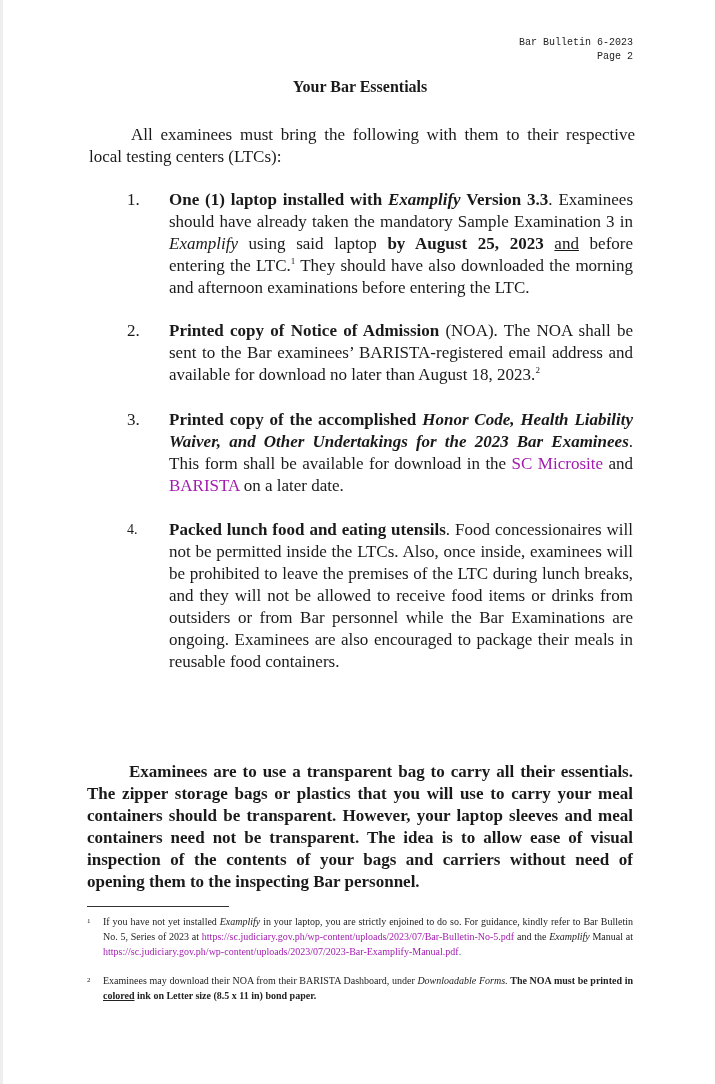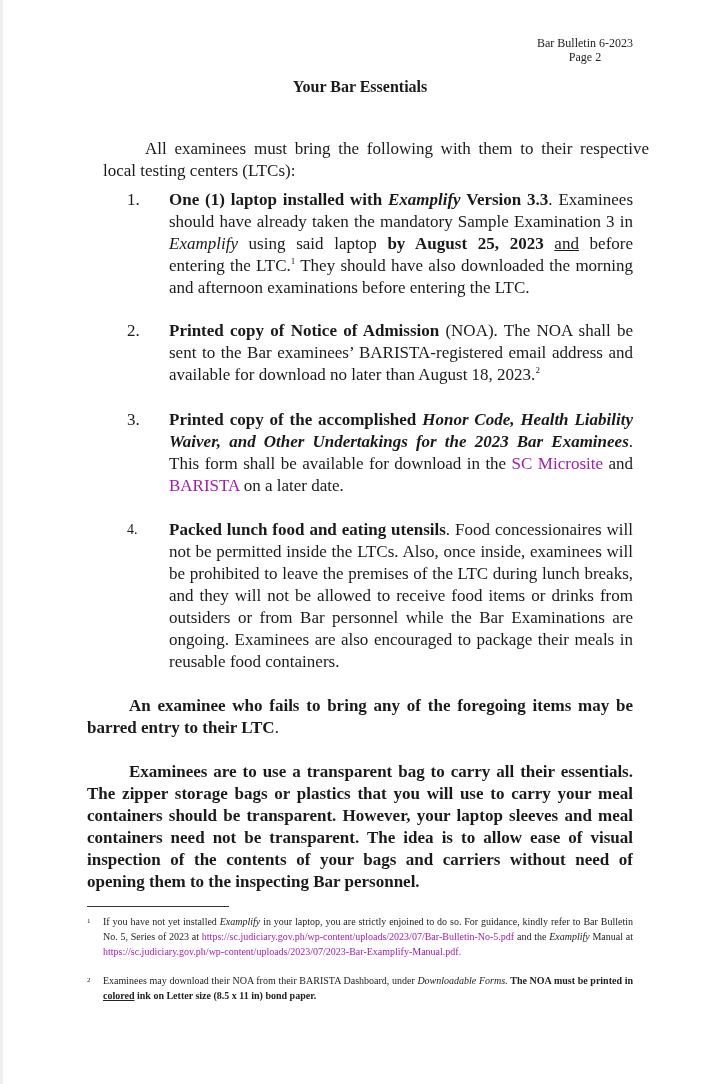--- a/index.html
+++ b/index.html
@@ -4,22 +4,22 @@
 <style>
   html, body { margin: 0; padding: 0; }
   body {
     width: 715px; height: 1084px; background: #ffffff; overflow: hidden;
     font-family: "DejaVu Serif", "Liberation Serif", serif;
     color: #1a1a1a; position: relative;
   }
   .left-edge { position: absolute; left: 0; top: 0; width: 3px; height: 1084px; background: #eeeeee; }
   .page { position: absolute; left: 0; top: 0; width: 715px; height: 1084px; }
   .header-right {
-    position: absolute; right: 82px; top: 36px; text-align: center;
-    font-family: Liberation Serif, serif; font-size: 12px; line-height: 14px; color: #222;
+    position: absolute; right: 82px; top: 36px; text-align: right;
+    font-family: Liberation Mono, monospace; font-size: 10px; line-height: 14px; color: #222;
   }
   .title {
     position: absolute; left: 0; width: 720px; top: 78px; text-align: center;
     font-family: "Liberation Serif", serif; font-weight: bold; font-size: 16px;
   }
   .body-text {
     font-family: "Liberation Serif", serif; font-size: 17px; line-height: 22px;
     text-align: justify; color: #1a1a1a;
   }
   .intro { position: absolute; left: 87px; width: 546px; top: 122px; text-indent: 42px; }
@@ -51,21 +51,21 @@
 
 <div class="page">
 
   <div class="header-right">
     <div>Bar Bulletin 6-2023</div>
     <div>Page 2</div>
   </div>
 
   <div class="title">Your Bar Essentials</div>
 
-  <p class="body-text intro" style="margin:16px">All examinees must bring the following with them to their respective local testing centers (LTCs):</p>
+  <p class="body-text intro" style="margin:2px">All examinees must bring the following with them to their respective local testing centers (LTCs):</p>
 
   <div class="item item1 body-text">
     <span class="num">1.</span>
     <div class="txt"><b>One (1) laptop installed with </b><b><i>Examplify</i></b><b> Version 3.3</b><span>. Examinees should have already taken the mandatory Sample Examination 3 in </span><i>Examplify</i><span> using said laptop </span><b>by August 25, 2023</b> <span class="u">and</span><span> before entering the LTC.</span><sup>1</sup><span> They should have also downloaded the morning and afternoon examinations before entering the LTC.</span></div>
   </div>
 
   <div class="item item2 body-text">
     <span class="num">2.</span>
     <div class="txt"><b>Printed copy of Notice of Admission</b><span> (NOA). The NOA shall be sent to the Bar examinees’ BARISTA-registered email address and available for download no later than August 18, 2023.</span><sup>2</sup></div>
   </div>
@@ -73,21 +73,20 @@
   <div class="item item3 body-text">
     <span class="num">3.</span>
     <div class="txt"><b>Printed copy of the accomplished </b><b><i>Honor Code, Health Liability Waiver, and Other Undertakings for the 2023 Bar Examinees</i></b><span>. This form shall be available for download in the </span><a class="link">SC Microsite</a><span> and </span><a class="link">BARISTA</a><span> on a later date.</span></div>
   </div>
 
   <div class="item item4 body-text">
     <span class="num">4.</span>
     <div class="txt"><b>Packed lunch food and eating utensils</b><span>. Food concessionaires will not be permitted inside the LTCs. Also, once inside, examinees will be prohibited to leave the premises of the LTC during lunch breaks, and they will not be allowed to receive food items or drinks from outsiders or from Bar personnel while the Bar Examinations are ongoing. Examinees are also encouraged to package their meals in reusable food containers.</span></div>
   </div>
 
-  <p class="body-text warn" style="margin:0"><span>An examinee who fails to bring any of the foregoing items may be barred entry to their LTC</span><span style="font-weight:normal">.</span></p>
 
   <p class="body-text bag" style="margin:0"><b>Examinees are to use a transparent bag to carry all their essentials.</b><span> The zipper storage bags or plastics that you will use to carry your meal containers should be transparent. However, your laptop sleeves and meal containers need not be transparent. The idea is to allow ease of visual inspection of the contents of your bags and carriers without need of opening them to the inspecting Bar personnel.</span></p>
 
   <div class="fn-rule"></div>
 
   <div class="fn fn1">
     <span class="fnum">1</span>
     <div class="fbody"><span>If you have not yet installed </span><i>Examplify</i><span> in your laptop, you are strictly enjoined to do so. For guidance, kindly refer to Bar Bulletin No. 5, Series of 2023 at </span><a class="link">https://sc.judiciary.gov.ph/wp-content/uploads/2023/07/Bar-Bulletin-No-5.pdf</a><span> and the </span><i>Examplify</i><span> Manual at </span><a class="link">https://sc.judiciary.gov.ph/wp-content/uploads/2023/07/2023-Bar-Examplify-Manual.pdf</a><span class="link" style="color:#2e75b6">.</span></div>
   </div>
 

